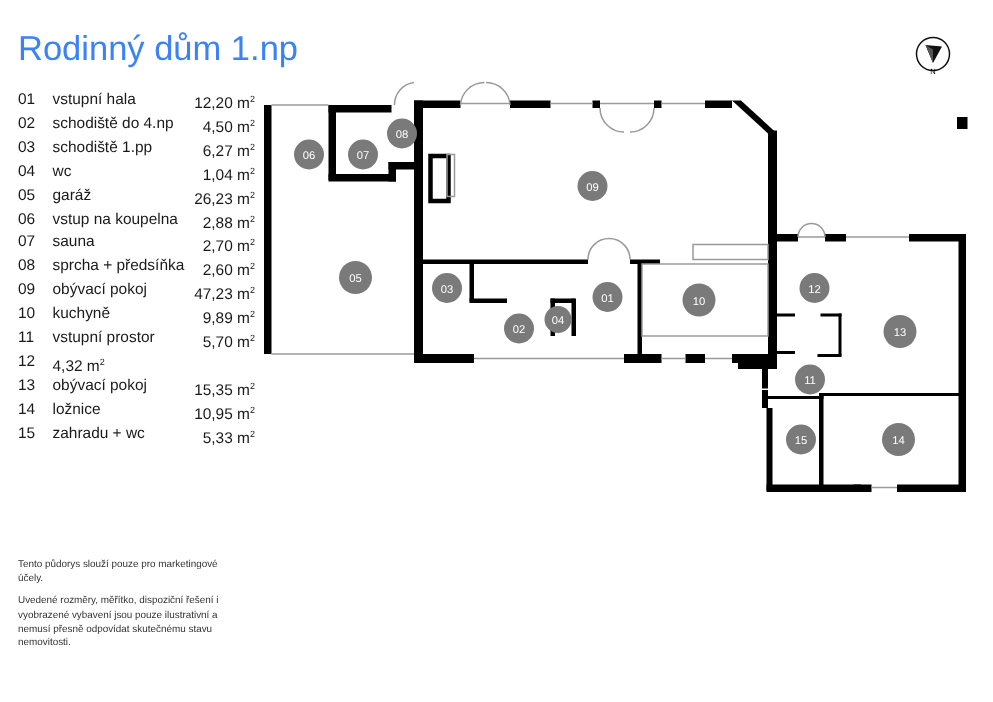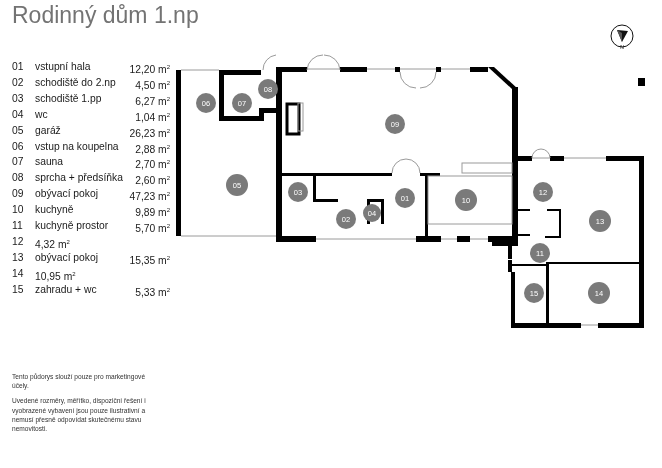--- a/index.html
+++ b/index.html
@@ -1,18 +1,18 @@
 <!DOCTYPE html>
 <html><head>
 <meta charset="utf-8">
 <style>
   html, body { margin: 0; padding: 0; background: #ffffff; }
   body { width: 662px; height: 468px; position: relative; overflow: hidden;
          font-family: "Liberation Sans", sans-serif; color: #1a1a1a; }
-  .title { position: absolute; left: 12px; top: 2px; font-size: 23px; font-weight: normal; margin: 0; color: #737373; }
+  .title { position: absolute; left: 12px; top: 19px; font-size: 23px; font-weight: normal; margin: 0; color: #3b82f6; }
   .legend { position: absolute; left: 12px; top: 61px; width: 158px; font-size: 10.3px; line-height: 12.9px; }
   .legend-row { display: flex; white-space: nowrap; }
   .legend-row .num { width: 23px; }
   .legend-row .name { flex: 1; }
   .legend-row .area { text-align: right; }
   .legend-row .area sup { font-size: 6px; vertical-align: 4px; }
   .disclaimer { position: absolute; left: 12px; top: 372px; width: 140px; font-size: 6.6px; line-height: 9.2px; color: #333; }
   .disclaimer p { margin: 0 0 6px 0; }
   .plan { position: absolute; left: 0; top: 0; }
   .compass { position: absolute; left: 609px; top: 24px; }
@@ -24,21 +24,21 @@
 <h1 class="title">Rodinný dům 1.np</h1>
 
 <div class="legend">
   <div class="legend-row">
       <span class="num">01</span>
       <span class="name">vstupní hala</span>
       <span class="area"><span>12,20</span> m<sup>2</sup></span>
     </div>
   <div class="legend-row">
       <span class="num">02</span>
-      <span class="name">schodiště do 2.np</span>
+      <span class="name">schodiště do 4.np</span>
       <span class="area"><span>4,50</span> m<sup>2</sup></span>
     </div>
   <div class="legend-row">
       <span class="num">03</span>
       <span class="name">schodiště 1.pp</span>
       <span class="area"><span>6,27</span> m<sup>2</sup></span>
     </div>
   <div class="legend-row">
       <span class="num">04</span>
       <span class="name">wc</span>
@@ -69,34 +69,35 @@
       <span class="name">obývací pokoj</span>
       <span class="area"><span>47,23</span> m<sup>2</sup></span>
     </div>
   <div class="legend-row">
       <span class="num">10</span>
       <span class="name">kuchyně</span>
       <span class="area"><span>9,89</span> m<sup>2</sup></span>
     </div>
   <div class="legend-row">
       <span class="num">11</span>
-      <span class="name">kuchyně prostor</span>
+      <span class="name">vstupní prostor</span>
       <span class="area"><span>5,70</span> m<sup>2</sup></span>
     </div>
   <div class="legend-row">
       <span class="num">12</span>
       <span class="area"><span>4,32</span> m<sup>2</sup></span>
     </div>
   <div class="legend-row">
       <span class="num">13</span>
       <span class="name">obývací pokoj</span>
       <span class="area"><span>15,35</span> m<sup>2</sup></span>
     </div>
   <div class="legend-row">
       <span class="num">14</span>
+      <span class="name">ložnice</span>
       <span class="area"><span>10,95</span> m<sup>2</sup></span>
     </div>
   <div class="legend-row">
       <span class="num">15</span>
       <span class="name">zahradu + wc</span>
       <span class="area"><span>5,33</span> m<sup>2</sup></span>
     </div>
 </div>
 
 <div class="disclaimer">

